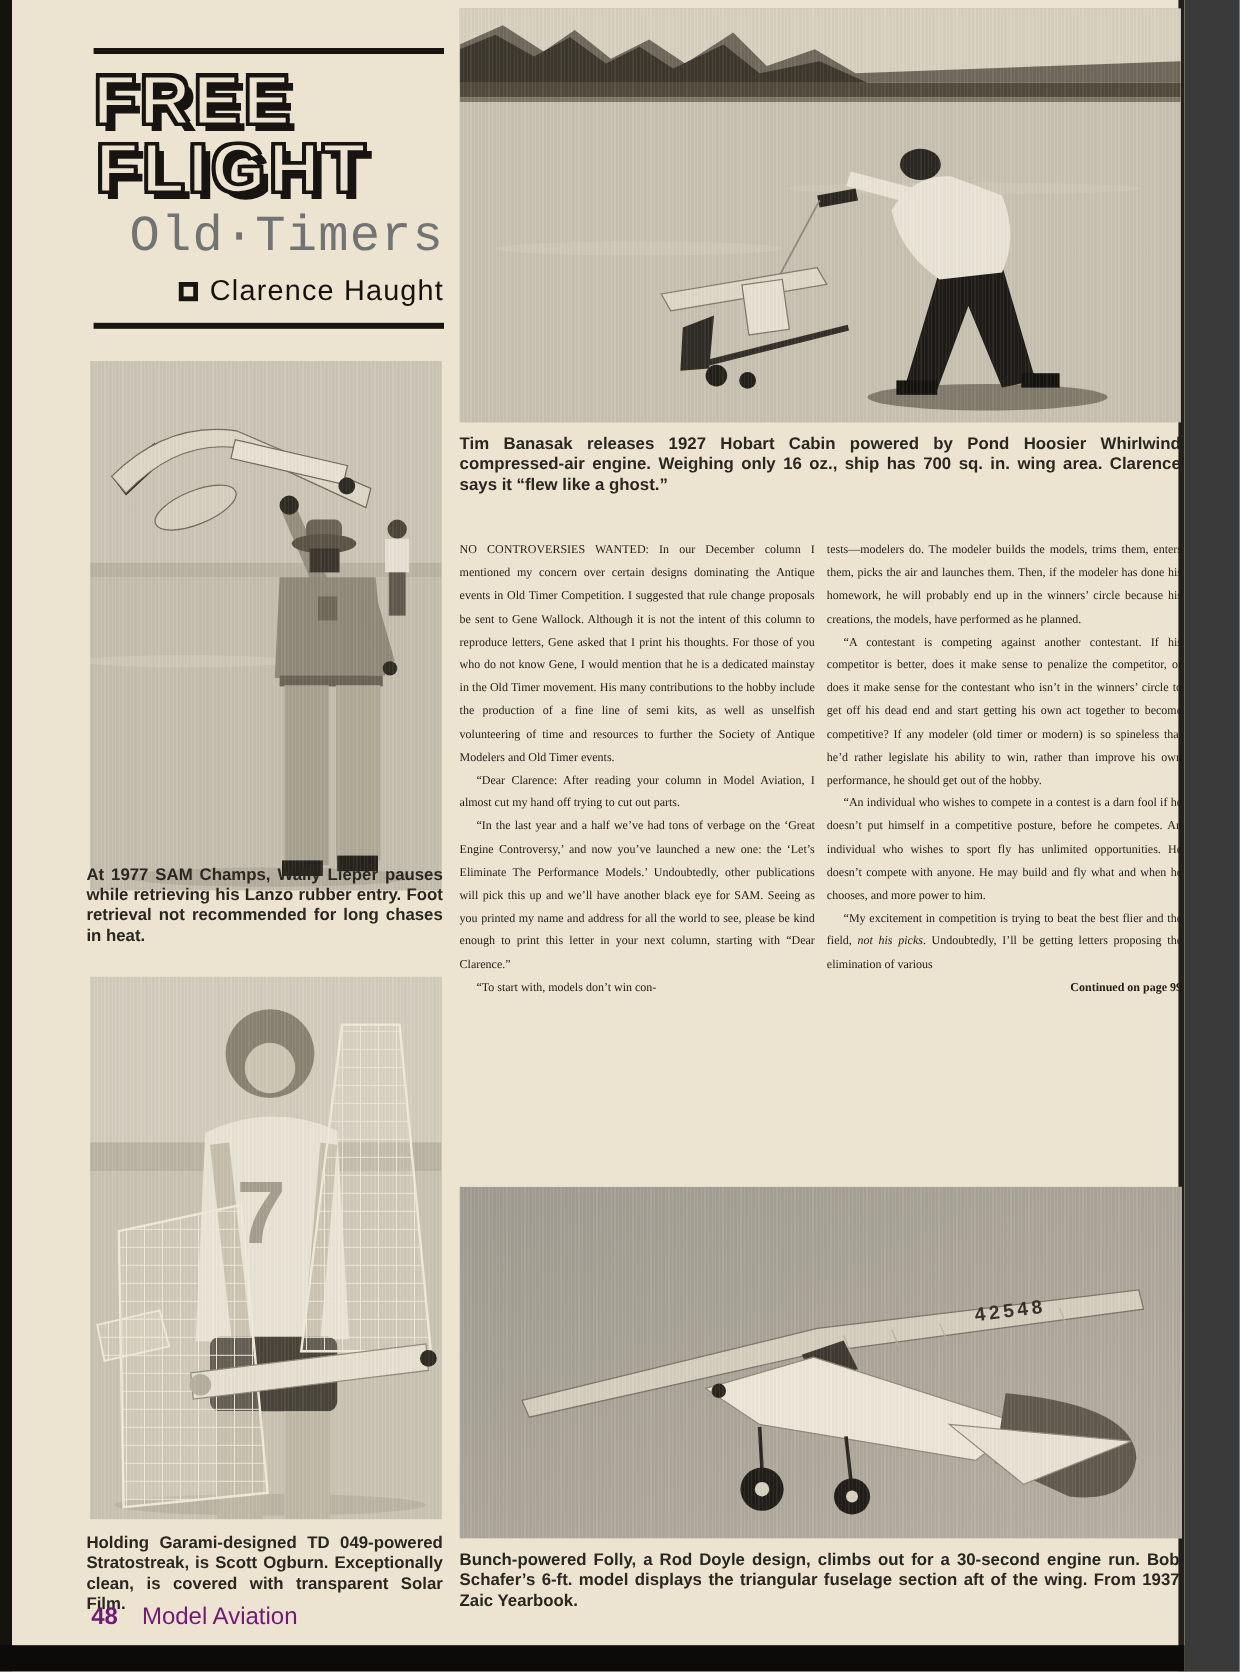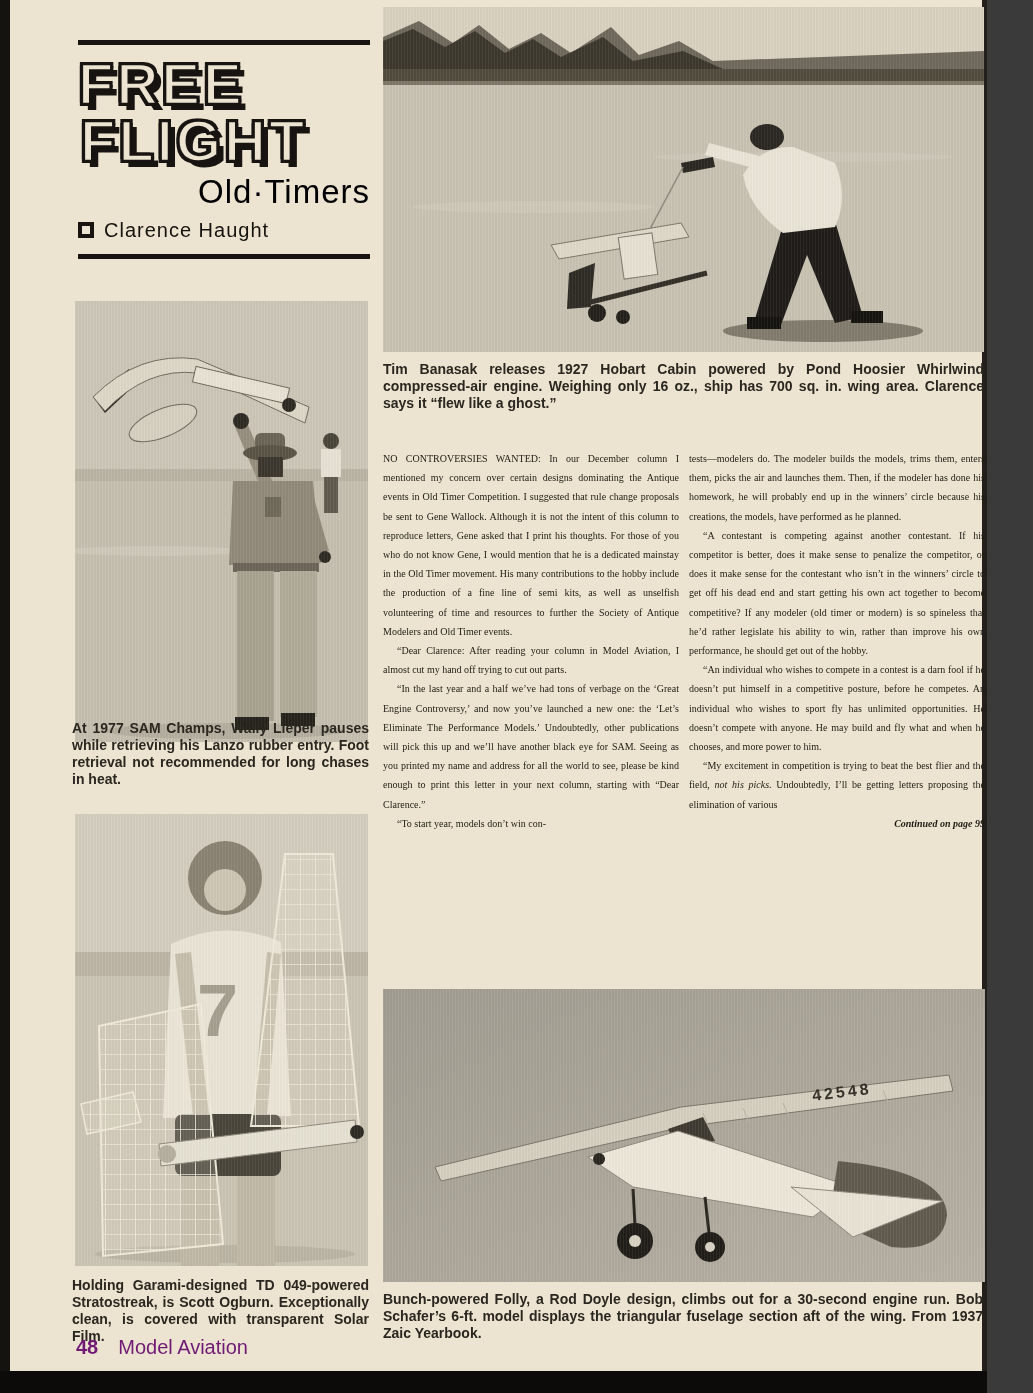--- a/index.html
+++ b/index.html
@@ -21,26 +21,26 @@
     font-family:"Liberation Sans", sans-serif; font-weight:700;
     font-size:58px; line-height:57px; letter-spacing:3px;
     color:#ece4d0;
     -webkit-text-stroke:2.5px #171411;
     text-shadow:-2px -2px 0 #171411, 2px -2px 0 #171411, -2px 2px 0 #171411,
                  2px 2px 0 #171411, 6px 6px 0 #171411;
   }
   .hl1 { margin-top:10px; }
   .hl2 { margin-left:2px; }
   .subtitle {
-    font-family:Liberation Sans, sans-serif; font-size:33px; letter-spacing:1px;
-    text-align:right; margin-top:4px; color:#000000;
+    font-family:Liberation Mono, monospace; font-size:42px; letter-spacing:1px;
+    text-align:right; margin-top:4px; color:#737373;
   }
   .byline {
-    font-family:"Liberation Sans", sans-serif; font-size:20px; letter-spacing:1px;
-    margin-top:8px; margin-bottom:12px; color:#16130f;
+    font-family:"Liberation Sans", sans-serif; font-size:24px; letter-spacing:1px;
+    text-align:right; margin-top:8px; margin-bottom:12px; color:#16130f;
   }
   .checkbox {
     display:inline-block; width:16px; height:16px;
     border:4px solid #171411; margin-right:10px; transform:translateY(1px);
   }
 
   
   .photo { position:absolute; overflow:hidden; background:#c6c0b1; }
   .photo svg { display:block; width:100%; height:100%; }
   .photo::after {
@@ -65,21 +65,21 @@
 
   
   .col {
     position:absolute; top:416px; width:296px;
     font-size:10px; line-height:19.2px; text-align:justify; color:#1f1b15;margin-top:33px;
   }
   .col-1 { left:383px; }
   .col-2 { left:689px; }
   .col p { text-indent:14px; }
   .col p.noindent { text-indent:0; }
-  .continued { text-align:right; font-style:italic; font-weight:700; }
+  .continued { text-align:right; font-weight:700; }
   .ital { font-style:italic; }
 
   
   .footer {
     position:absolute; left:76px; top:1336px;
     font-family:"Liberation Sans", sans-serif; font-size:20px; color:#701a75;
   }
   .footer .pagenum { font-weight:700; margin-right:20px; }
 </style>
 </head>
@@ -206,21 +206,21 @@
         <circle cx="92" cy="340" r="9" fill="#b5af9e"></circle>
       </g>
     </svg>
   </div>
   <div class="caption cap-left-bottom">Holding Garami-designed TD 049-powered Stratostreak, is Scott Ogburn. Exceptionally clean, is covered with transparent Solar Film.</div>
 
   <div class="col col-1">
     <p class="noindent">NO CONTROVERSIES WANTED: In our December column I mentioned my concern over certain designs dominating the Antique events in Old Timer Competition. I suggested that rule change proposals be sent to Gene Wallock. Although it is not the intent of this column to reproduce letters, Gene asked that I print his thoughts. For those of you who do not know Gene, I would mention that he is a dedicated mainstay in the Old Timer movement. His many contributions to the hobby include the production of a fine line of semi kits, as well as unselfish volunteering of time and resources to further the Society of Antique Modelers and Old Timer events.</p>
     <p>“Dear Clarence: After reading your column in Model Aviation, I almost cut my hand off trying to cut out parts.</p>
     <p>“In the last year and a half we’ve had tons of verbage on the ‘Great Engine Controversy,’ and now you’ve launched a new one: the ‘Let’s Eliminate The Performance Models.’ Undoubtedly, other publications will pick this up and we’ll have another black eye for SAM. Seeing as you printed my name and address for all the world to see, please be kind enough to print this letter in your next column, starting with “Dear Clarence.”</p>
-    <p>“To start year, models don’t win con-</p>
+    <p>“To start with, models don’t win con-</p>
   </div>
   <div class="col col-2">
     <p class="noindent">tests—modelers do. The modeler builds the models, trims them, enters them, picks the air and launches them. Then, if the modeler has done his homework, he will probably end up in the winners’ circle because his creations, the models, have performed as he planned.</p>
     <p>“A contestant is competing against another contestant. If his competitor is better, does it make sense to penalize the competitor, or does it make sense for the contestant who isn’t in the winners’ circle to get off his dead end and start getting his own act together to become competitive? If any modeler (old timer or modern) is so spineless that he’d rather legislate his ability to win, rather than improve his own performance, he should get out of the hobby.</p>
     <p>“An individual who wishes to compete in a contest is a darn fool if he doesn’t put himself in a competitive posture, before he competes. An individual who wishes to sport fly has unlimited opportunities. He doesn’t compete with anyone. He may build and fly what and when he chooses, and more power to him.</p>
     <p><span>“My excitement in competition is trying to beat the best flier and the field, </span><span class="ital">not his picks</span><span>. Undoubtedly, I’ll be getting letters proposing the elimination of various</span></p>
     <div class="continued">Continued on page 99</div>
   </div>
 
   <div class="photo ph-bottom">

